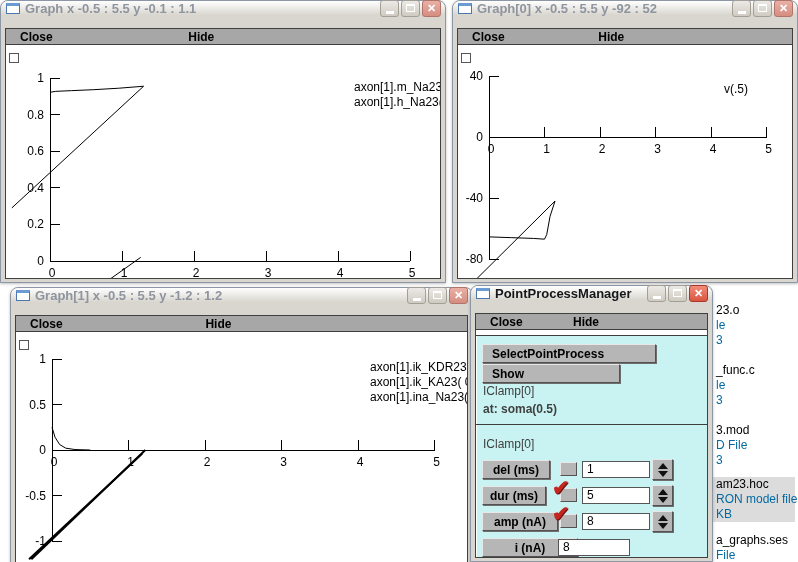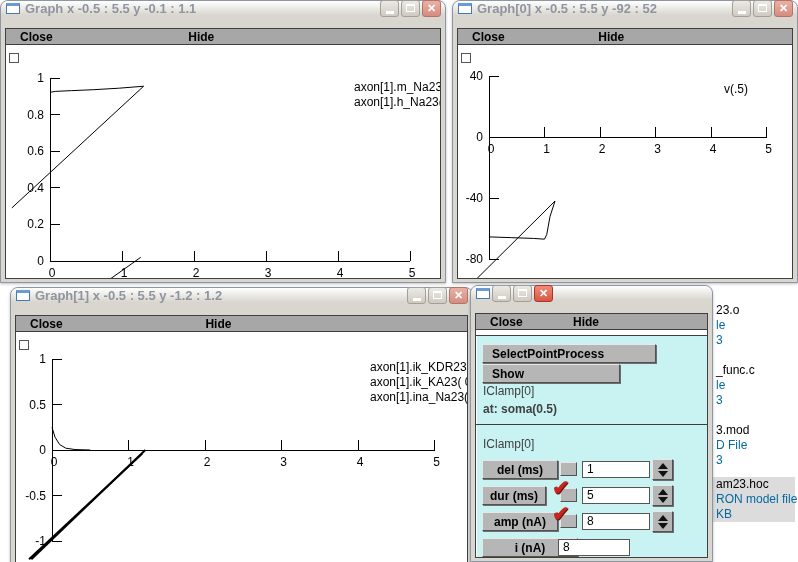--- a/index.html
+++ b/index.html
@@ -85,20 +85,24 @@
       </div>
       <div class="fitem" style="top: 138px;">
         <div>3.mod</div>
         <div class="fmeta">D File</div>
         <div class="fmeta">3</div>
       </div>
       <div class="fitem sel" style="top: 192px;">
         <div>am23.hoc</div>
         <div class="fmeta">RON model file</div>
         <div class="fmeta">KB</div>
+      </div>
+      <div class="fitem" style="top: 248px;">
+        <div>a_graphs.ses</div>
+        <div class="fmeta">File</div>
       </div>
     </div>
 
   <div class="win" id="win-m">
     <div class="titlebar">
       <span class="winicon"></span>
       <span class="title">Graph  x -0.5 : 5.5  y -0.1 : 1.1</span>
       <span class="winbtns">
         <span class="wbtn min">
             <span class="minbar"></span>
@@ -264,20 +268,21 @@
             <div>axon[1].ik_KA23( 0</div>
             <div>axon[1].ina_Na23(</div>
           </div>
       </div>
     </div>
   </div>
 
   <div class="win active" id="win-ppm">
     <div class="titlebar">
       <span class="winicon"></span>
+      <span class="title">PointProcessManager</span>
       <span class="winbtns">
         <span class="wbtn min">
             <span class="minbar"></span>
           </span>
         <span class="wbtn max">
             <span class="maxbox"></span>
           </span>
         <span class="wbtn close">✕</span>
       </span>
     </div>
@@ -287,21 +292,21 @@
         <span class="mitem mhide">Hide</span>
       </div>
       <div class="cyan">
         <div class="nbtn" style="left:6px;top:28px;width:138px;">Show</div>
         <div class="nbtn" style="left:6px;top:8px;width:174px;">SelectPointProcess</div>
         <div class="ptext" style="left:7px;top:48px;">IClamp[0]</div>
         <div class="ptext" style="left:7px;top:66px;font-weight:bold;">at: soma(0.5)</div>
         <div class="subpanel">
           <div class="ptext" style="left:7px;top:12px;">IClamp[0]</div>
           <div id="ppm-rows">
-              <div class="nbtn pbtn" style="left: 6px; top: 35px; width: 76px;">del (ms)</div>
+              <div class="nbtn pbtn" style="left: 6px; top: 35px; width: 68px;">del (ms)</div>
               <div class="ckbox" style="left: 84px; top: 37px;"></div>
               <div class="fieldbox" style="left: 106px; top: 36px; width: 68px;">1</div>
               <div class="spinner" style="left: 176px; top: 34px;">
                 <div class="tri-up"></div>
                 <div class="tri-dn"></div>
               </div>
               <div class="nbtn pbtn" style="left: 6px; top: 61px; width: 64px;">dur (ms)</div>
               <div class="ckbox" style="left: 84px; top: 63px;"></div>
               <div class="redcheck" style="left: 76px; top: 51px;">✔</div>
               <div class="fieldbox" style="left: 106px; top: 62px; width: 68px;">5</div>

